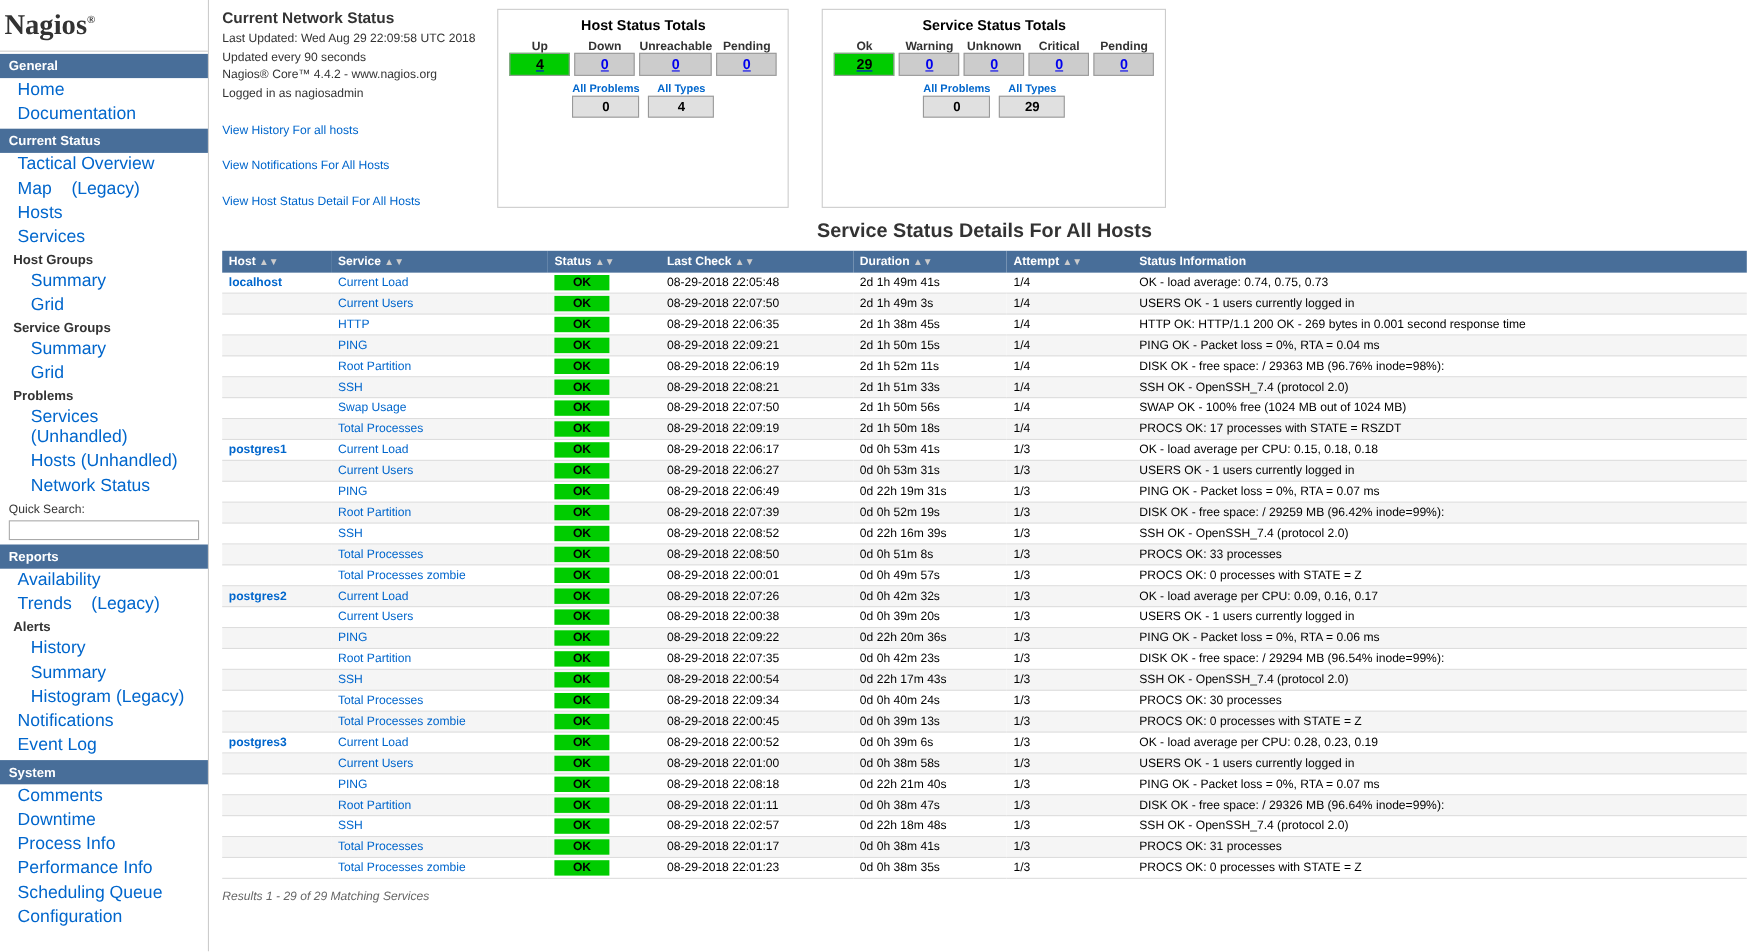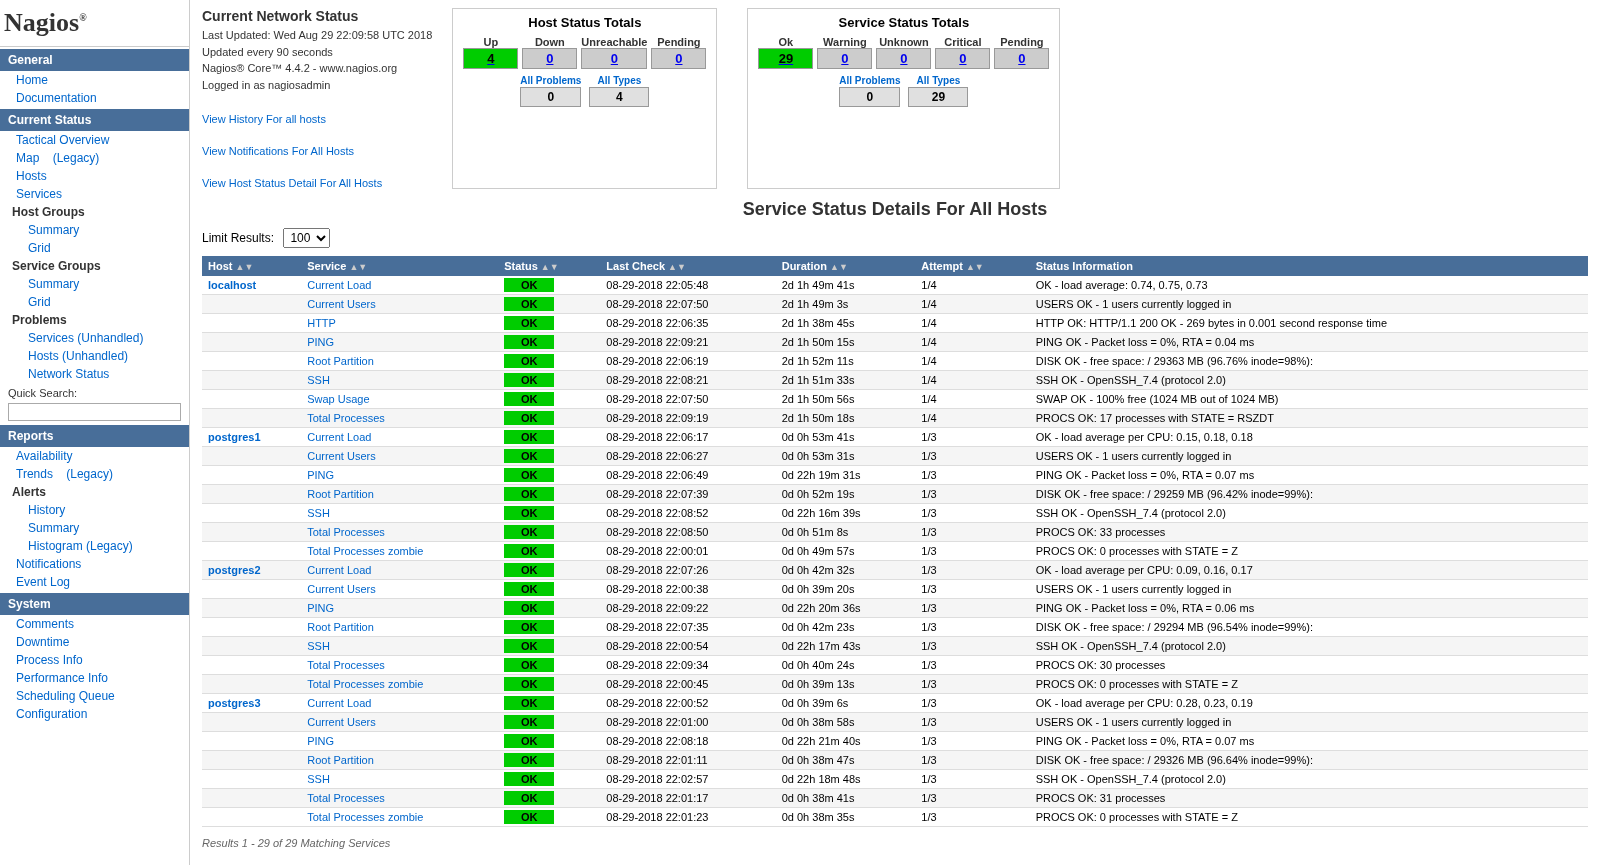--- a/index.html
+++ b/index.html
@@ -33,21 +33,21 @@
       font-weight: bold;
       font-size: 12px;
       margin-top: 2px;
     }
 
     .sidebar-link {
       display: block;
       padding: 2px 8px 2px 16px;
       color: #0066cc;
       text-decoration: none;
-      font-size: 12px;
+      font-size: 16px;
     }
     .sidebar-link.indent2 { padding-left: 28px; }
     .sidebar-link.bold-link { font-weight: normal; }
 
     .sidebar-subsection {
       padding: 2px 8px 2px 12px;
       font-weight: bold;
       font-size: 12px;
       color: #333;
     }
@@ -377,28 +377,20 @@
             <span class="totals-problems-value">29</span>
           </div>
         </div>
       </div>
 
     </div>
   </div>
 
   <div class="page-title">Service Status Details For All Hosts</div>
 
-  <div class="limit-results">
-    <label>Limit Results:</label>
-    <select>
-      <option value="100">100</option>
-      <option value="50">50</option>
-      <option value="25">25</option>
-    </select>
-  </div>
 
   <table class="data-table">
     <thead>
       <tr>
         <th>Host <span class="sort-arrows">▲▼</span></th>
         <th>Service <span class="sort-arrows">▲▼</span></th>
         <th>Status <span class="sort-arrows">▲▼</span></th>
         <th>Last Check <span class="sort-arrows">▲▼</span></th>
         <th>Duration <span class="sort-arrows">▲▼</span></th>
         <th>Attempt <span class="sort-arrows">▲▼</span></th>

